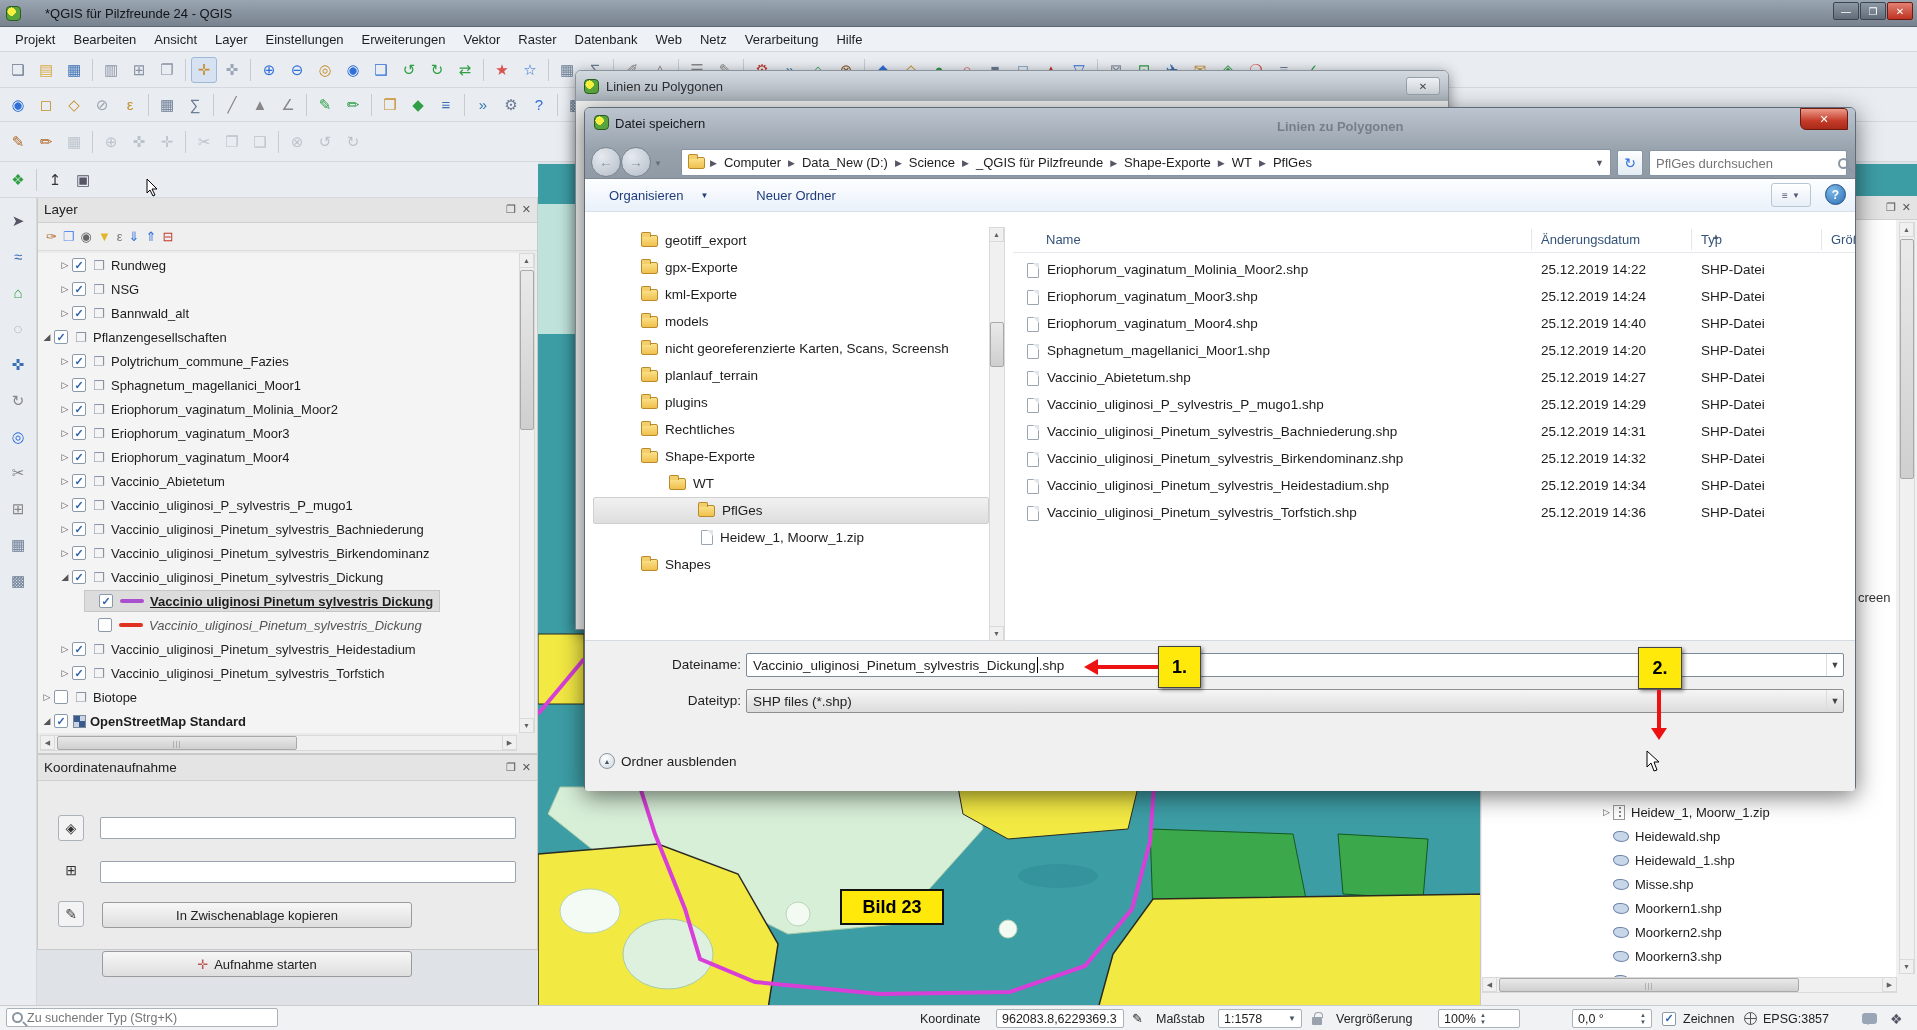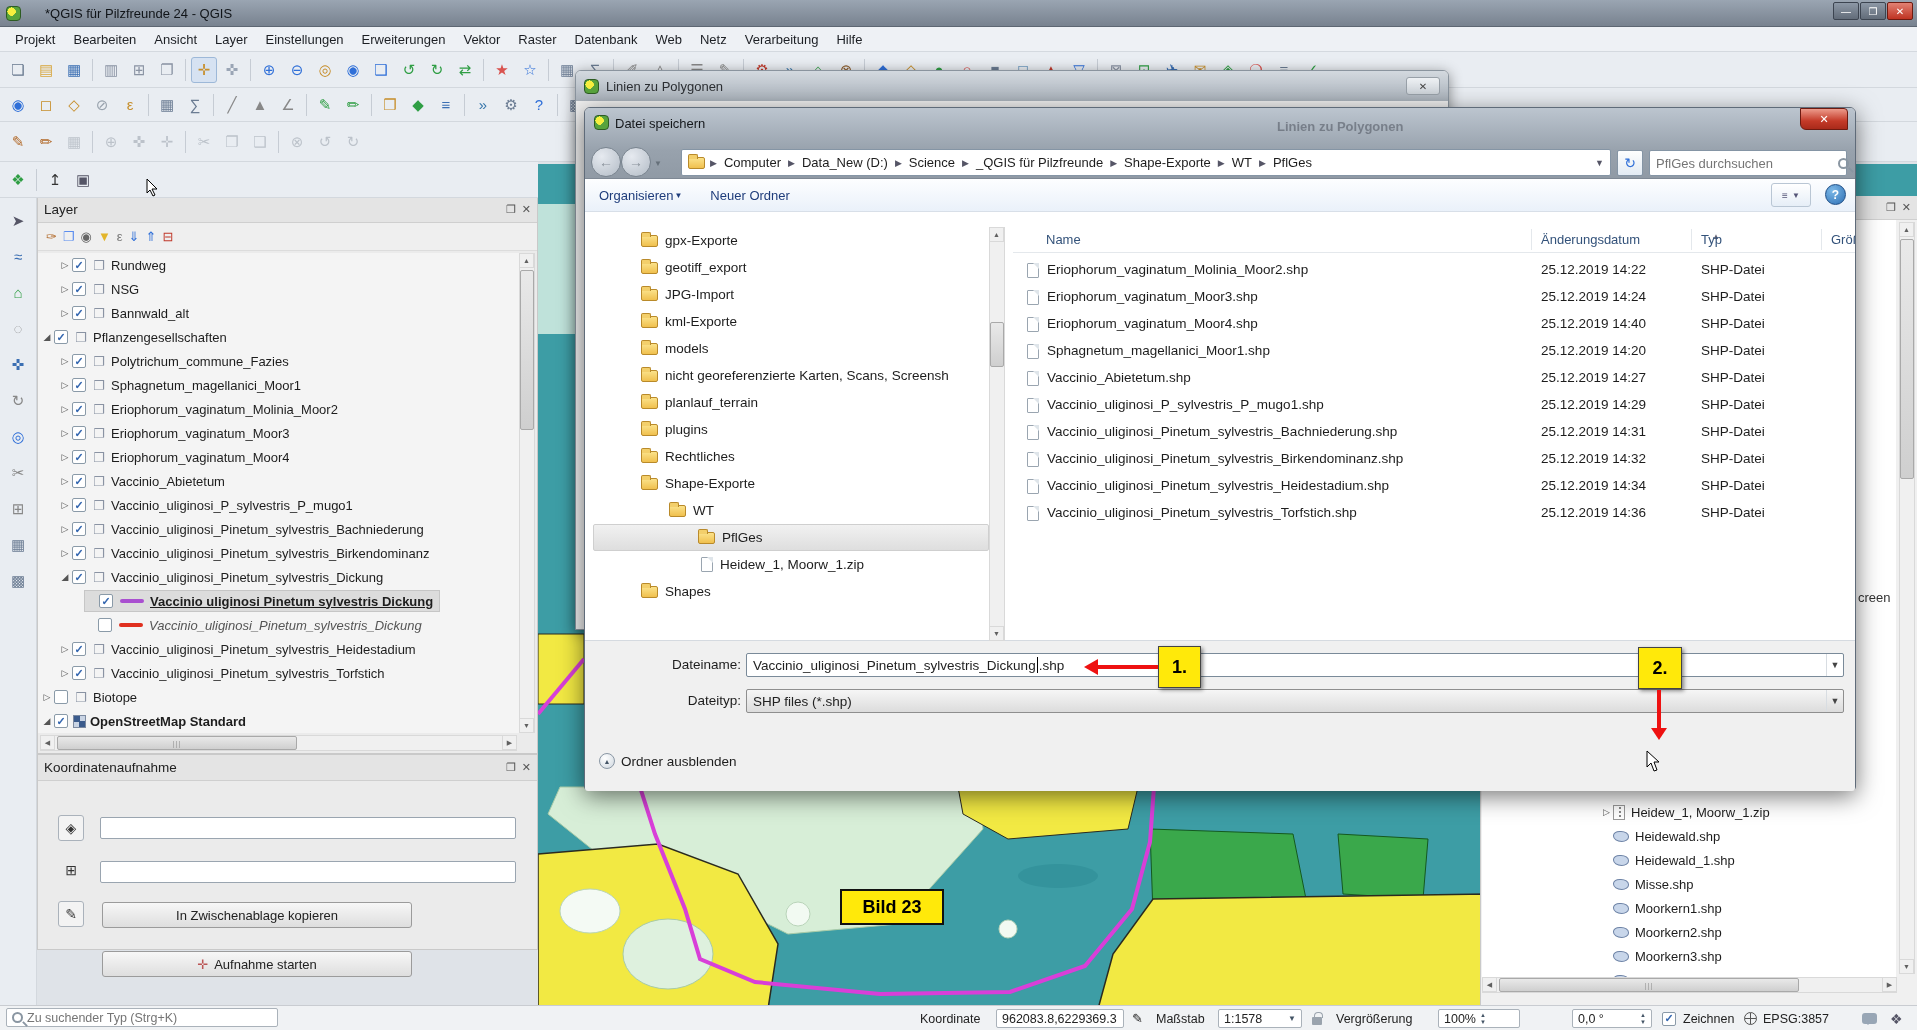--- a/index.html
+++ b/index.html
@@ -90,21 +90,21 @@
 .crumb{display:flex;align-items:center}
 .crumb .lab{font-size:13px;color:#1d1d1d;padding:0 4px}
 .crumb .sep7{font-size:9px;color:#556;padding:0 3px}
 .crumbdd{margin-left:auto;font-size:9px;color:#556}
 .refresh{position:absolute;left:1032px;top:42px;width:26px;height:26px;background:linear-gradient(#fdfefe,#e3ebf3);border:1px solid #8595a5;border-radius:2px;color:#2f6fd8;display:flex;align-items:center;justify-content:center;font-size:14px}
 .srchbox{position:absolute;left:1064px;top:42px;width:198px;height:26px;background:#fff;border:1px solid #8595a5;border-radius:2px;display:flex;align-items:center}
 .srchbox input{border:0;outline:0;flex:1;font-size:13px;padding:0 6px;font-family:"Liberation Sans",sans-serif;color:#333;background:transparent}
 .mag{width:11px;height:11px;border:2px solid #8a96a2;border-radius:50%;position:relative;margin-right:8px;flex:0 0 auto}
 .mag::after{content:'';position:absolute;width:6px;height:2px;background:#8a96a2;transform:rotate(45deg);left:8px;top:9px}
 .orgrow{position:absolute;left:0;top:71px;width:100%;height:33px;background:linear-gradient(#fdfeff,#eaf1fa);border-bottom:1px solid #d8dfe8;display:flex;align-items:center;color:#1f3d7b;font-size:13px}
-.orgitem{padding:4px 14px;display:flex;align-items:center;gap:1px}
+.orgitem{padding:4px 24px;display:flex;align-items:center;gap:17px}
 .orgitem .dd{font-size:8px}
 .viewsbtn{position:absolute;left:1186px;top:75px;width:40px;height:24px;border:1px solid #b9c6d4;border-radius:3px;background:linear-gradient(#fff,#e6eef7);display:flex;align-items:center;justify-content:center;gap:4px;color:#557;font-size:10px}
 .helpbtn{position:absolute;left:1240px;top:76px;width:21px;height:21px;border-radius:50%;background:radial-gradient(circle at 35% 30%,#7db9e8,#2d6fb4);color:#fff;font-size:12px;font-weight:bold;display:flex;align-items:center;justify-content:center;border:1px solid #1d4d85}
 .dcontent{position:absolute;left:0;top:104px;width:100%;height:429px;background:#fff;border-bottom:1px solid #d5dae0}
 .ftree{position:absolute;left:8px;top:15px;width:396px;height:414px;overflow:hidden}
 .frow{height:27px;display:flex;align-items:center;white-space:nowrap}
 .frow.sel{background:linear-gradient(#f1f1f1,#dedede);border:1px solid #cfcfcf;border-radius:2px}
 .fic{margin-right:7px;flex:0 0 auto;position:relative}
 .fic.fold{width:17px;height:12px;background:linear-gradient(#fbe28a,#f0c04e);border:1px solid #b98a2a;border-radius:2px}
 .fic.fold::before{content:'';position:absolute;left:-1px;top:-4px;width:8px;height:4px;background:#f3cf6b;border:1px solid #b98a2a;border-bottom:0;border-radius:2px 2px 0 0}
@@ -949,29 +949,25 @@
       <span>≡</span>
       <span style="font-size:8px">▼</span>
     </span>
   <span class="helpbtn">?</span>
 
   <div class="dcontent">
     <div class="ftree">
 
     <div class="frow" style="padding-left: 48px;">
           <span class="fic fold"></span>
-          <span class="flab">gpx-Exporte</span>
+          <span class="flab">geotiff_export</span>
         </div>
         <div class="frow" style="padding-left: 48px;">
           <span class="fic fold"></span>
-          <span class="flab">geotiff_export</span>
-        </div>
-        <div class="frow" style="padding-left: 48px;">
-          <span class="fic fold"></span>
-          <span class="flab">JPG-Import</span>
+          <span class="flab">gpx-Exporte</span>
         </div>
         <div class="frow" style="padding-left: 48px;">
           <span class="fic fold"></span>
           <span class="flab">kml-Exporte</span>
         </div>
         <div class="frow" style="padding-left: 48px;">
           <span class="fic fold"></span>
           <span class="flab">models</span>
         </div>
         <div class="frow" style="padding-left: 48px;">

